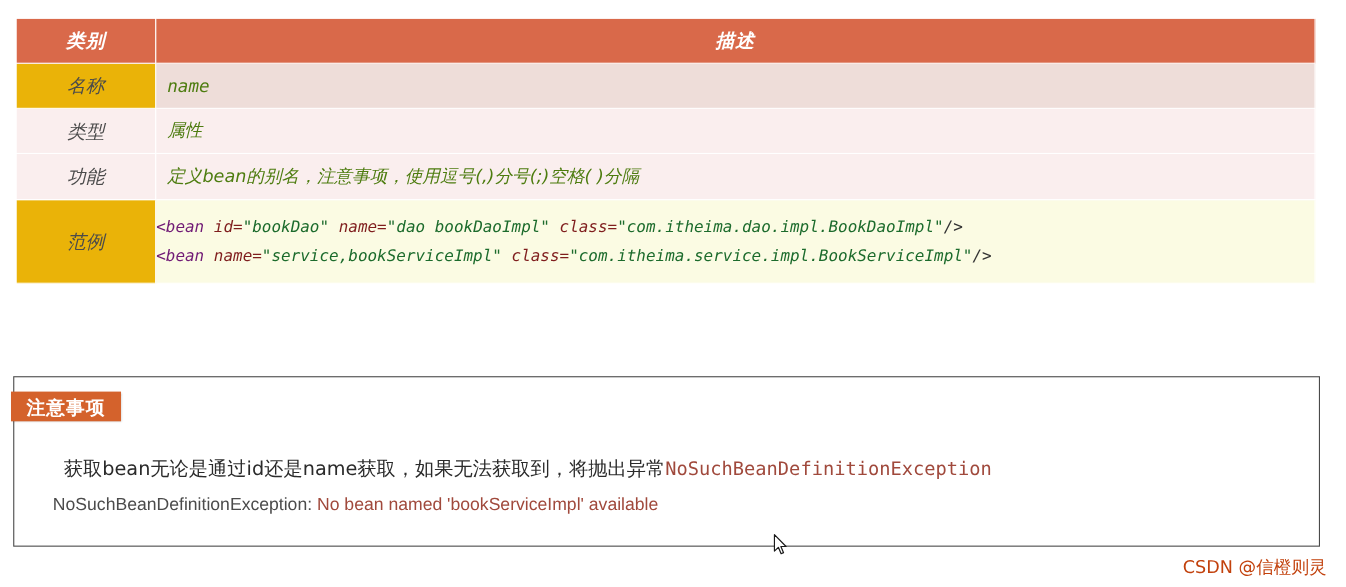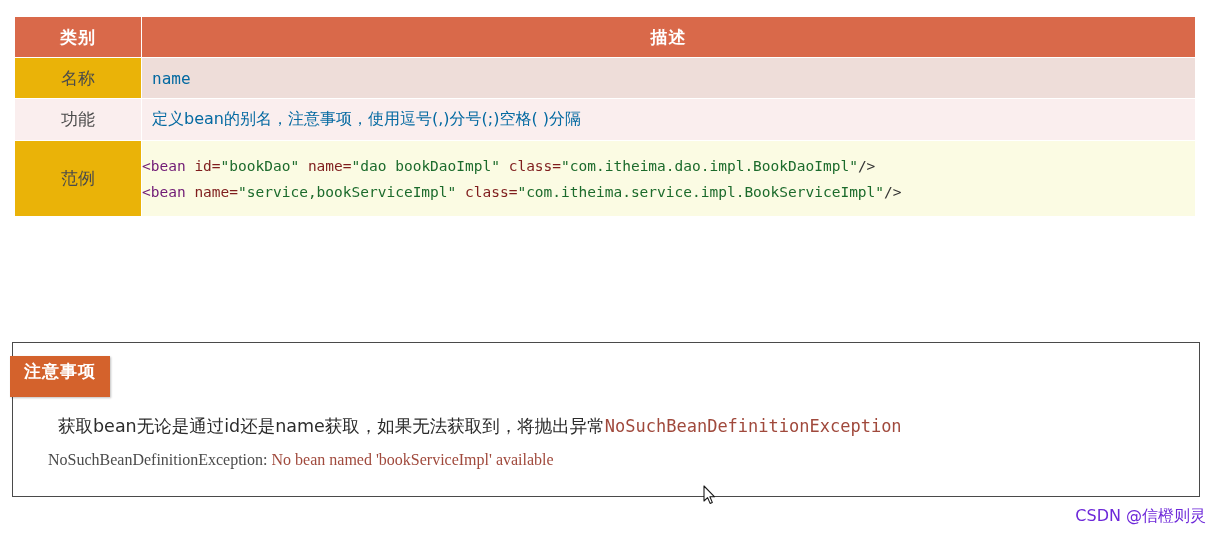--- a/index.html
+++ b/index.html
@@ -14,20 +14,21 @@
     overflow: hidden;
     position: relative;
   }
 
   
   .table-wrap {
     position: absolute;
     left: 14px;
     top: 16px;
     width: 1182px;
+    font-style: italic;
   }
   table.attr-table {
     border-collapse: collapse;
     width: 100%;
     table-layout: fixed;
   }
   table.attr-table th,
   table.attr-table td {
     border: 1px solid #ffffff;
     padding: 0;
@@ -47,21 +48,21 @@
   thead th.col-label { width: 126px; }
 
   tbody td.label-cell {
     text-align: center;
     font-size: 17px;
     color: #4b4b4b;
   }
   tbody td.value-cell {
     padding-left: 10px;
     font-size: 16px;
-    color: #0369a1;
+    color: #4d7c0f;
   }
   tr.row-dark td.label-cell { background: #eab308; }
   tr.row-dark td.value-cell { background: #eeddd9; }
   tr.row-light td.label-cell { background: #faeeee; }
   tr.row-light td.value-cell { background: #faeeee; }
 
   tr.r-name td { height: 40px; }
   tr.r-type td { height: 40px; }
   tr.r-belong td { height: 40px; }
   tr.r-func td { height: 41px; }
@@ -103,21 +104,21 @@
   }
   .notice-badge {
     position: absolute;
     left: 10px;
     top: 356px;
     background: #d4622c;
     color: #ffffff;
     font-size: 17px;
     font-weight: bold;
     font-family: "DejaVu Sans", "Liberation Sans", sans-serif;
-    padding: 5px 14px 16px 14px;
+    padding: 5px 14px 2px 14px;
     letter-spacing: 1px;
     line-height: 1.2;
     box-shadow: 1px 1px 2px rgba(0,0,0,0.25);
   }
   .notice-line1 {
     position: absolute;
     left: 58px;
     top: 414px;
     font-size: 17.5px;
     color: #2b2b2b;
@@ -127,21 +128,21 @@
   .notice-line1 .exc {
     color: #a0493c;
     font-family: "DejaVu Sans Mono", "Liberation Mono", monospace;
     font-size: 17px;
   }
   .notice-line2 {
     position: absolute;
     left: 48px;
     top: 451px;
     font-size: 16px;
-    font-family: Liberation Serif, serif;
+    font-family: Liberation Sans, sans-serif;
     color: #4b4b4b;
     white-space: nowrap;
     text-align: center;
   }
   .notice-line2 .msg { color: #a0493c; }
 
   
   .cursor {
     position: absolute;
     left: 703px;
@@ -149,21 +150,21 @@
     width: 14px;
     height: 20px;
     pointer-events: none;
   }
 
   
   .watermark {
     position: absolute;
     right: 18px;
     top: 506px;
-    color: #6d28d9;
+    color: #c2410c;
     font-size: 16px;
     font-family: "DejaVu Sans", "Liberation Sans", sans-serif;
     white-space: nowrap;
   }
 </style>
 </head>
 <body>
 
 <div class="table-wrap">
   <table class="attr-table">
@@ -171,20 +172,24 @@
       <tr>
         <th class="col-label">类别</th>
         <th>描述</th>
       </tr>
     </thead>
     <tbody>
       <tr class="row-dark r-name">
         <td class="label-cell cn">名称</td>
         <td class="value-cell mono">name</td>
       </tr>
+      <tr class="row-light r-type">
+        <td class="label-cell cn">类型</td>
+        <td class="value-cell cn">属性</td>
+      </tr>
       <tr class="row-light r-func">
         <td class="label-cell cn">功能</td>
         <td class="value-cell cn">定义bean的别名，注意事项，使用逗号(,)分号(;)空格( )分隔</td>
       </tr>
       <tr class="row-dark r-example">
         <td class="label-cell cn">范例</td>
         <td class="code-cell">
           <div><span class="tok-tag">&lt;bean</span><span class="tok-attr"> id=</span><span class="tok-str">"bookDao"</span><span class="tok-attr"> name=</span><span class="tok-str">"dao bookDaoImpl"</span><span class="tok-attr"> class=</span><span class="tok-str">"com.itheima.dao.impl.BookDaoImpl"</span><span class="tok-punct">/&gt;</span></div>
           <div><span class="tok-tag">&lt;bean</span><span class="tok-attr"> name=</span><span class="tok-str">"service,bookServiceImpl"</span><span class="tok-attr"> class=</span><span class="tok-str">"com.itheima.service.impl.BookServiceImpl"</span><span class="tok-punct">/&gt;</span></div>
         </td>

